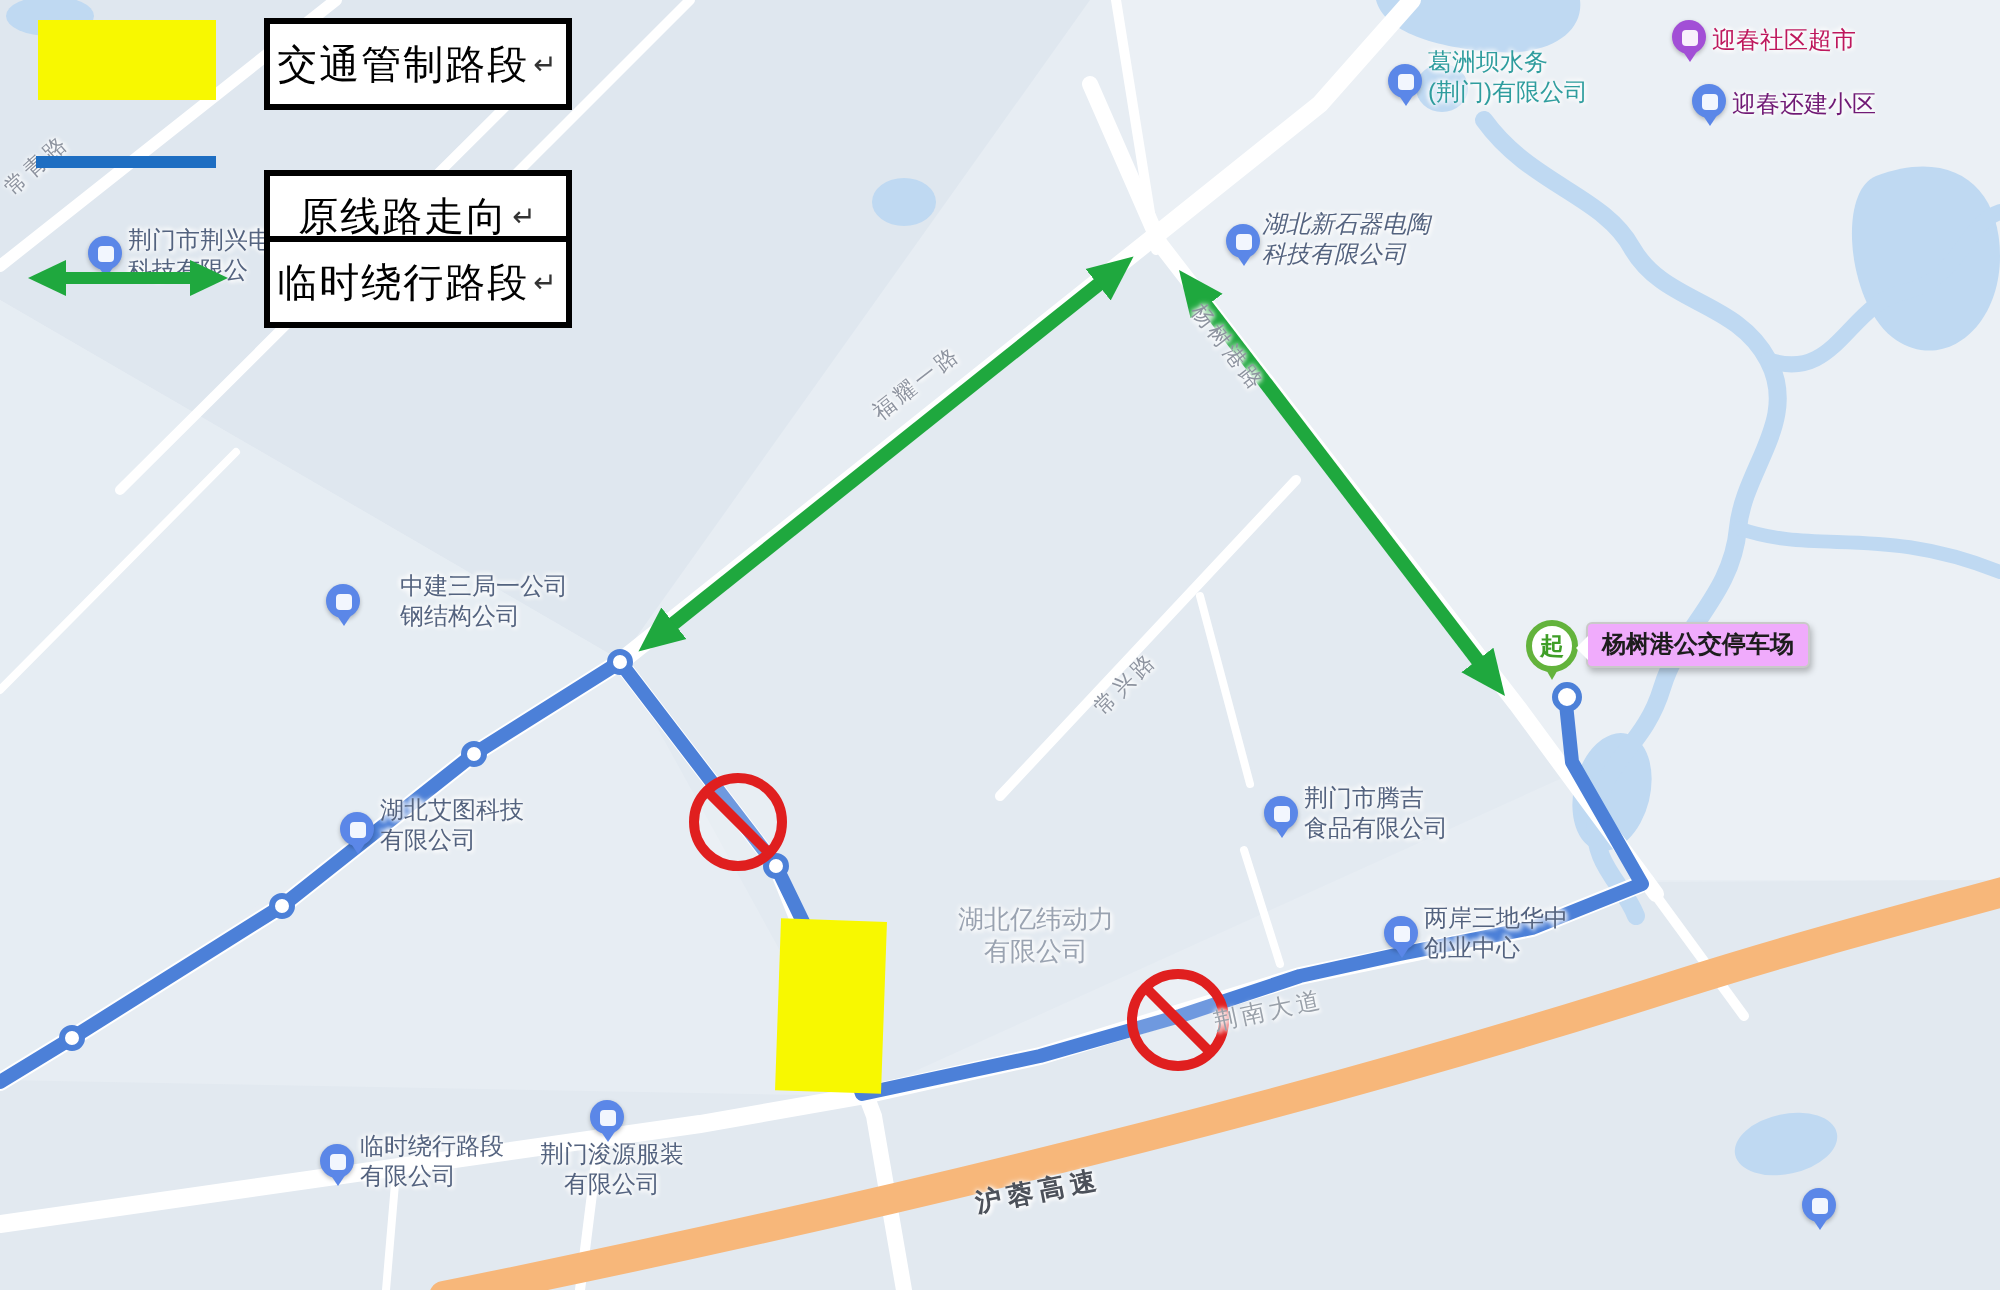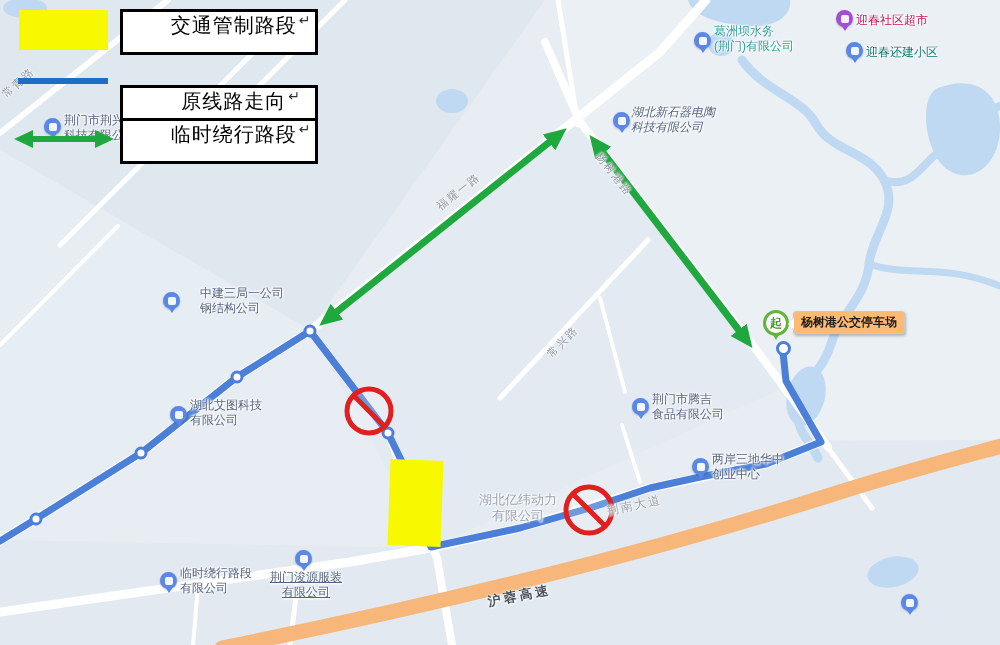--- a/index.html
+++ b/index.html
@@ -6,22 +6,22 @@
   #stage{position:relative;width:1000px;height:645px;overflow:hidden;
          background:#e7edf3;font-family:"Liberation Sans",sans-serif;}
   #map-svg{position:absolute;left:0;top:0;z-index:1;}
 
   
   .poi{position:absolute;z-index:6;font-size:12px;line-height:1.22;color:#54637f;
        white-space:pre-line;
        text-shadow:0 0 2px #fff,0 0 3px #fff,1px 1px 2px #fff,-1px -1px 2px #fff;}
   .poi.teal{color:#2f9d9e;}
   .poi.purple-text{color:#be185d;}
-  .poi.dark{color:#0f766e;}
-  .poi.muted{color:#9aa3b1;font-size:13px;text-align:center;margin-top:40px;}
+  .poi.dark{color:#701a75;}
+  .poi.muted{color:#9aa3b1;font-size:13px;text-align:center;}
   .poi.center{text-align:center;}
   .poi.under{z-index:2;}
 
   
   .pin{position:absolute;width:17px;height:17px;background:#5b87e8;border-radius:50%;
        z-index:6;box-shadow:0 1px 2px rgba(0,0,0,.25);}
   .pin::before{content:"";position:absolute;left:4.5px;top:4.5px;width:8px;height:8px;
        background:#fff;border-radius:2px;opacity:.92;}
   .pin::after{content:"";position:absolute;left:50%;top:15px;margin-left:-4px;
        border:4px solid transparent;border-top:6px solid #5b87e8;border-bottom:0;}
@@ -30,38 +30,38 @@
   .pin.under{z-index:2;}
 
   
   .roadlbl{position:absolute;z-index:5;font-size:11px;color:#8d939f;letter-spacing:2px;
        white-space:nowrap;transform-origin:left center;
        text-shadow:0 0 2px #fff,0 0 3px #fff,1px 1px 2px #fff;}
   .roadlbl.big{font-size:12px;color:#99a0a9;}
   .roadlbl.hwy{font-size:13px;color:#4c515a;letter-spacing:3px;font-weight:bold;}
 
   
-  .bubble{position:absolute;z-index:10;background:#fdba74;border:1px solid #c9c9c9;
+  .bubble{position:absolute;z-index:10;background:#f0abfc;border:1px solid #c9c9c9;
        border-radius:3px;padding:2px 7px;font-size:12px;font-weight:bold;color:#1d1d1d;
        white-space:nowrap;box-shadow:1px 2px 3px rgba(0,0,0,.25);}
   .bubble::after{content:"";position:absolute;left:-6px;bottom:3px;
        border:6px solid transparent;border-right:6px solid #fff;border-left:0;}
   .start-pin{position:absolute;z-index:9;width:20px;height:20px;border-radius:50%;
        background:#fff;border:3px solid #63b33c;color:#3f9e27;font-size:12px;
        font-weight:bold;display:flex;align-items:center;justify-content:center;}
   .start-pin::after{content:"";position:absolute;left:50%;top:20px;margin-left:-4px;
        border:4px solid transparent;border-top:7px solid #63b33c;border-bottom:0;}
   .start-dot{position:absolute;z-index:8;width:9px;height:9px;background:#fff;
        border:3.5px solid #4c80d8;border-radius:50%;}
 
   
   .legend{position:absolute;left:0;top:0;z-index:30;}
-  .legend-box{position:absolute;left:120px;width:148px;height:40px;background:#fff;
-       border:3px solid #000;display:flex;justify-content:center;
-       font-size:20px;color:#000;letter-spacing:1px;padding-left:44px;}
+  .legend-box{position:absolute;left:132px;width:148px;height:40px;background:#fff;
+       border:3px solid #000;display:flex;align-items:center;justify-content:center;
+       font-size:20px;color:#000;letter-spacing:1px;}
   .legend-box .ret{font-size:14px;color:#333;margin-left:2px;}
   .swatch-yellow{position:absolute;left:19px;top:10px;width:89px;height:40px;background:#f8f800;}
   .swatch-line{position:absolute;left:18px;top:78px;width:90px;height:6px;background:#1e6ec2;}
   .legend-arrow{position:absolute;left:12px;top:127px;}
 </style>
 </head>
 <body>
 
 <div id="stage">
 
@@ -183,21 +183,21 @@
 
   <span class="pin" style="left:692px;top:458px;"></span>
   <div class="poi" style="left:712px;top:452px;">两岸三地华中
 创业中心</div>
 
   <span class="pin" style="left:160px;top:572px;"></span>
   <div class="poi" style="left:180px;top:566px;">临时绕行路段
 有限公司</div>
 
   <span class="pin" style="left:295px;top:550px;"></span>
-  <div class="poi center" style="left:258px;top:570px;width:96px;text-decoration:underline;">荆门浚源服装
+  <div class="poi center" style="left:258px;top:570px;width:96px;">荆门浚源服装
 有限公司</div>
 
   <span class="pin" style="left:901px;top:594px;"></span>
 
   <div class="start-pin" style="left:763px;top:310px;">起</div>
   <div class="bubble" style="left:793px;top:311px;">杨树港公交停车场</div>
   <div class="start-dot" style="left:776px;top:341px;"></div>
 
   <div class="legend">
     <div class="swatch-yellow"></div>

